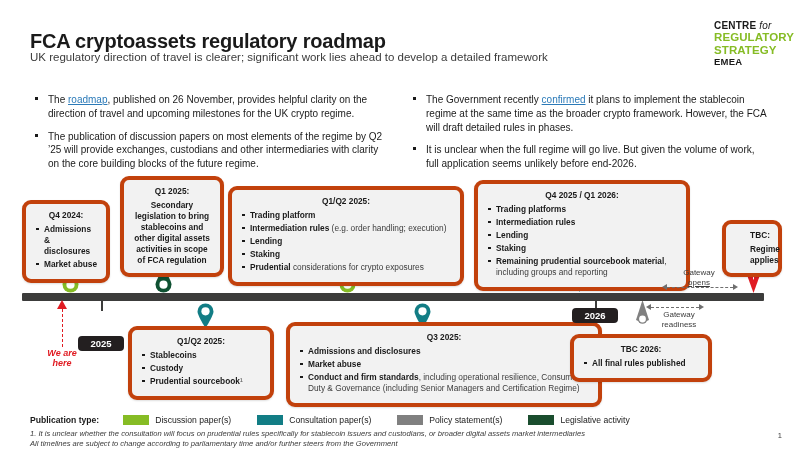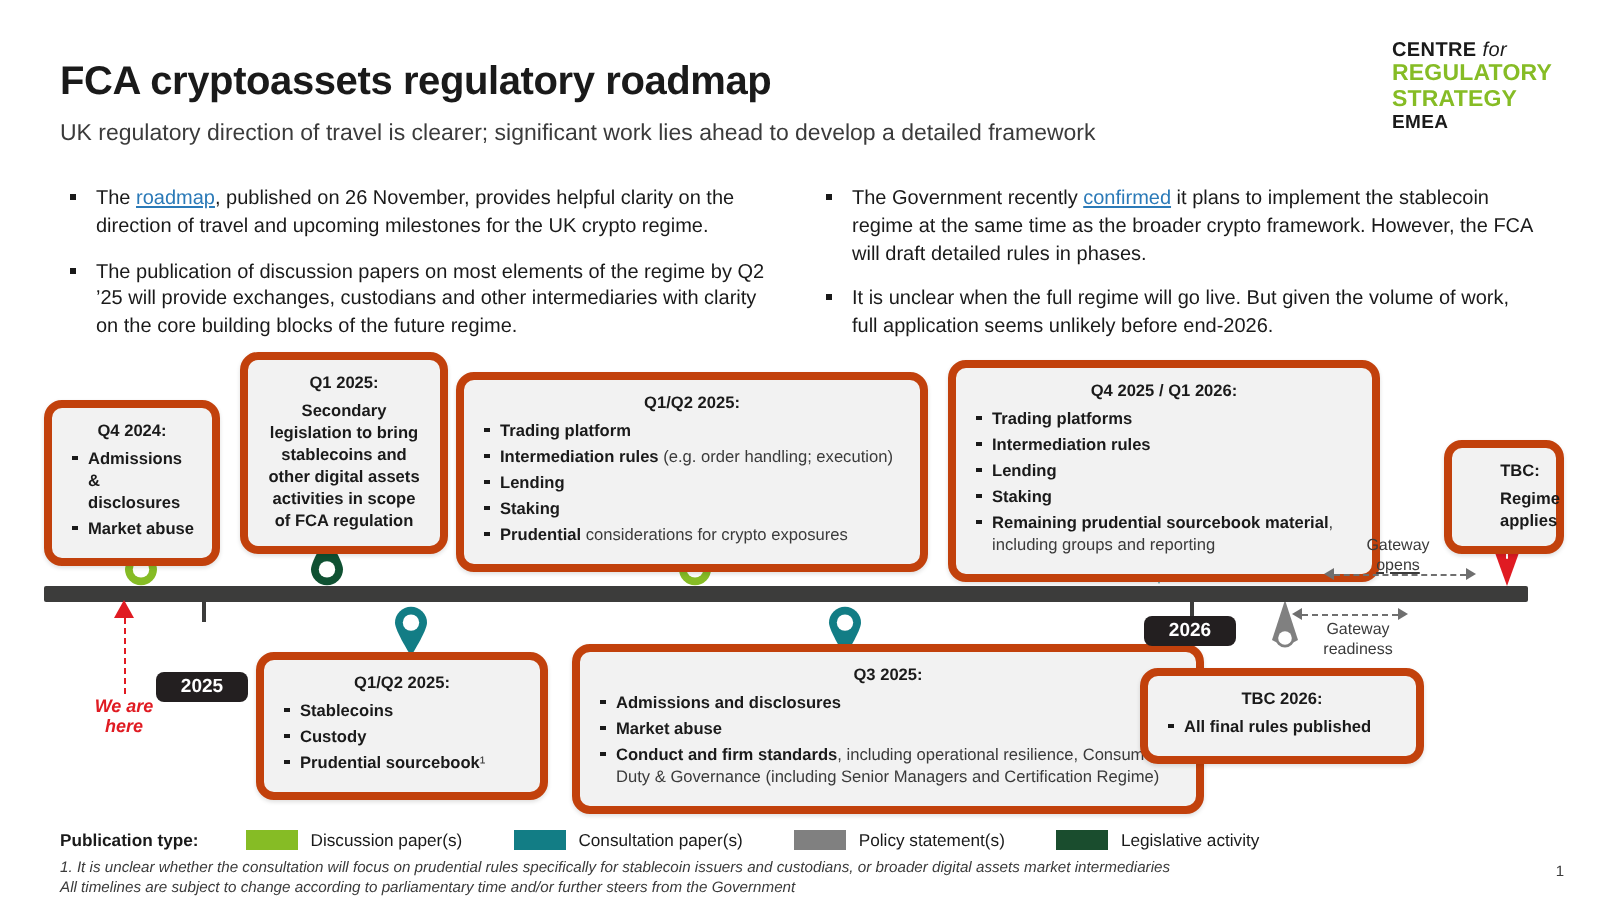--- a/index.html
+++ b/index.html
@@ -11,24 +11,24 @@
     position:relative;
   }
   .page{position:relative;width:800px;height:451px;}
 
   
   .title{
     position:absolute;left:30px;top:30px;
     font-size:20px;font-weight:bold;letter-spacing:-.2px;color:#1a1a1a;
   }
   .subtitle{
-    position:absolute;left:30px;top:61px;
+    position:absolute;left:30px;top:51px;
     font-size:11.5px;color:#3b3b3b;font-weight:400;
   }
-  .logo{position:absolute;right:24px;top:20px;text-align:left;line-height:1.12;}
+  .logo{position:absolute;right:6px;top:20px;text-align:left;line-height:1.12;}
   .logo .l1{font-size:10px;font-weight:bold;color:#1a1a1a;letter-spacing:.2px;}
   .logo .l1 i{font-weight:normal;font-style:italic;}
   .logo .l2{font-size:11.5px;font-weight:bold;color:#86bc25;letter-spacing:.1px;}
   .logo .l3{font-size:11.5px;font-weight:bold;color:#86bc25;letter-spacing:.1px;}
   .logo .l4{font-size:9.5px;font-weight:bold;color:#1a1a1a;letter-spacing:.2px;}
 
   
   .intro{position:absolute;top:93px;font-size:10px;line-height:1.38;color:#1a1a1a;}
   .intro.left{left:30px;width:360px;}
   .intro.right{left:408px;width:360px;}

